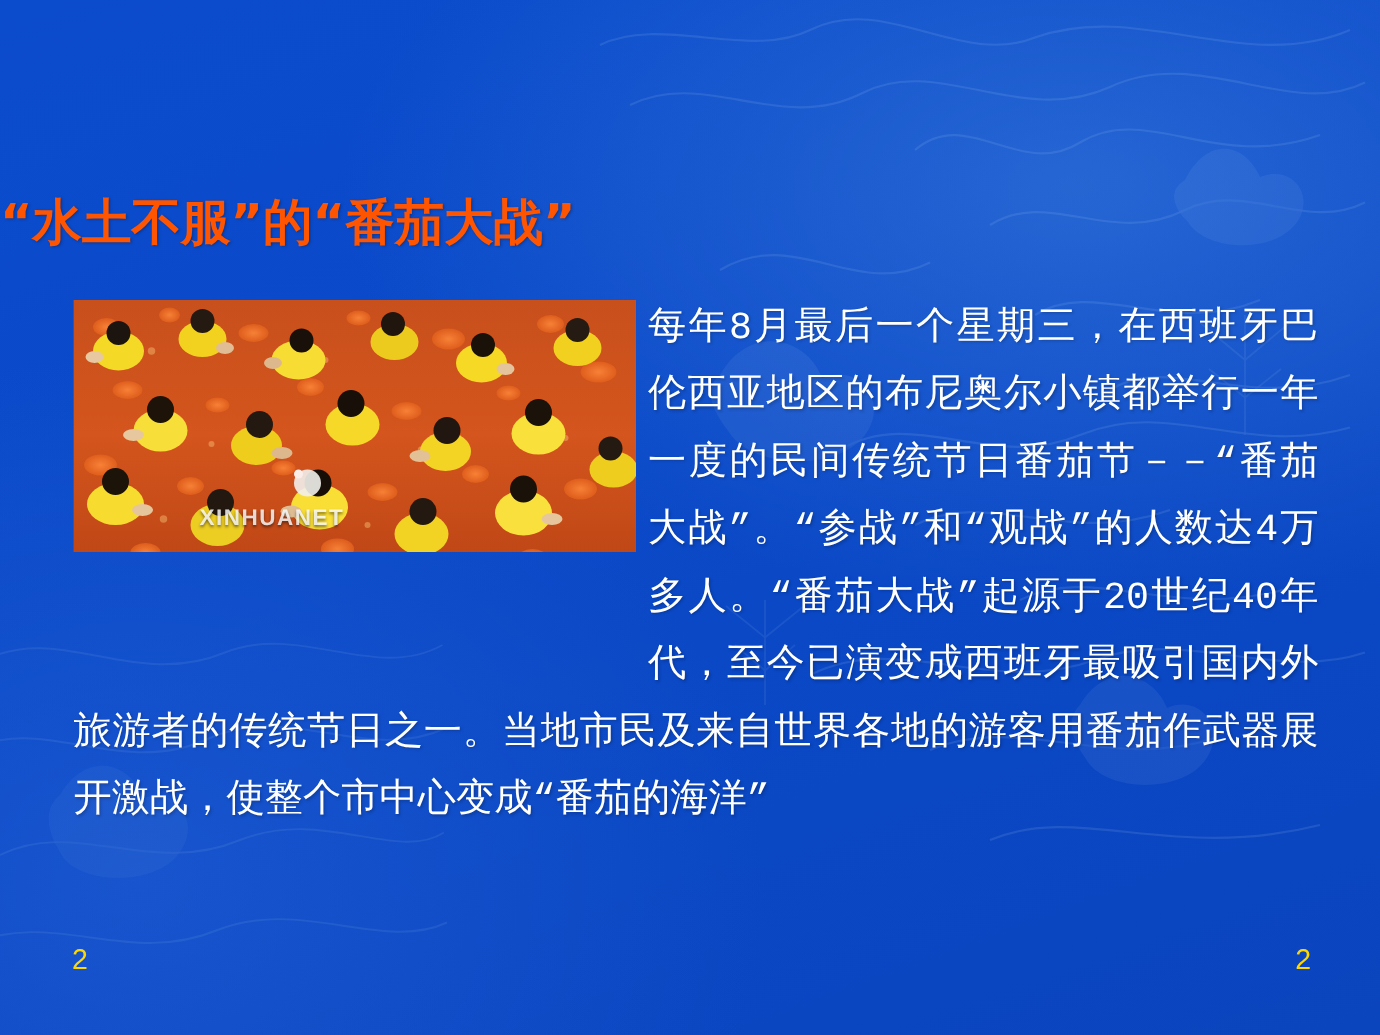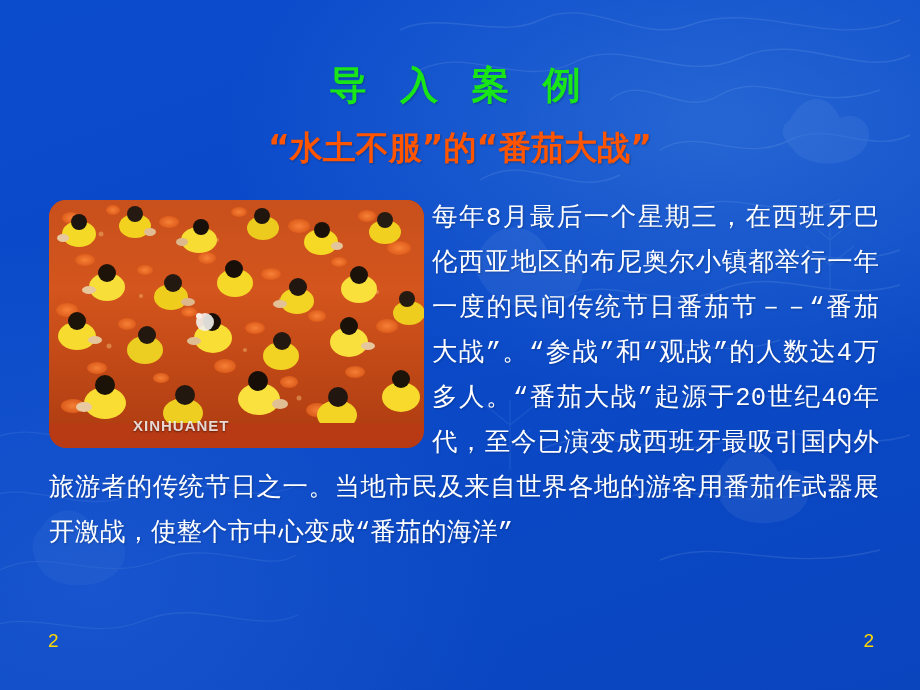--- a/index.html
+++ b/index.html
@@ -53,36 +53,34 @@
     font-weight: bold;
     letter-spacing: 10px;
     font-family: "DejaVu Sans", "Liberation Sans", sans-serif;
     text-shadow: 1px 1px 2px rgba(0,0,0,0.25);
   }
   .title-sub {
     position: absolute;
     left: 0;
     right: 0;
     top: 126px;
-    text-align: center;
     color: #ff5500;
     font-size: 33px;
     font-weight: bold;
     font-family: "DejaVu Sans", "Liberation Sans", sans-serif;
     text-shadow: 1px 1px 2px rgba(0,0,0,0.25);
   }
   .photo {
     position: absolute;
     left: 49px;
     top: 200px;
     width: 375px;
-    height: 248px;
+    height: 168px;
     overflow: hidden;
     background: #b83a14;
-    border-radius: 17px;
   }
   .photo svg { display: block; }
   .photo-credit {
     position: absolute;
     left: 84px;
     bottom: 14px;
     color: rgba(255,255,255,0.82);
     font-size: 15px;
     font-weight: bold;
     letter-spacing: 1px;
@@ -160,21 +158,20 @@
       <path d="M10 60 C60 35 110 80 170 55 C220 35 270 75 315 50"></path>
       <path d="M0 120 C50 95 100 140 160 112 C215 88 265 130 318 105"></path>
       <path d="M20 190 C70 165 120 205 180 180 C235 158 285 195 316 175"></path>
       <path d="M0 250 C55 225 105 265 165 240 C220 218 275 255 318 235"></path>
     </g>
     <g fill="#a8caf2" opacity="0.45">
       <path d="M60 150 C78 120 106 128 116 152 C138 144 154 168 140 188 C124 212 70 210 60 188 C50 172 50 158 60 150 Z"></path>
     </g>
   </svg>
 
-  <div class="title-main">导 入 案 例</div>
   <div class="title-sub">“水土不服”的“番茄大战”</div>
 
   <div class="photo">
     <svg width="375" height="223" viewBox="0 0 375 223">
       <defs>
         <linearGradient id="ground" x1="0" y1="0" x2="0" y2="1">
           <stop offset="0%" stop-color="#c8501c"></stop>
           <stop offset="40%" stop-color="#d4551d"></stop>
           <stop offset="100%" stop-color="#b23f12"></stop>
         </linearGradient>

